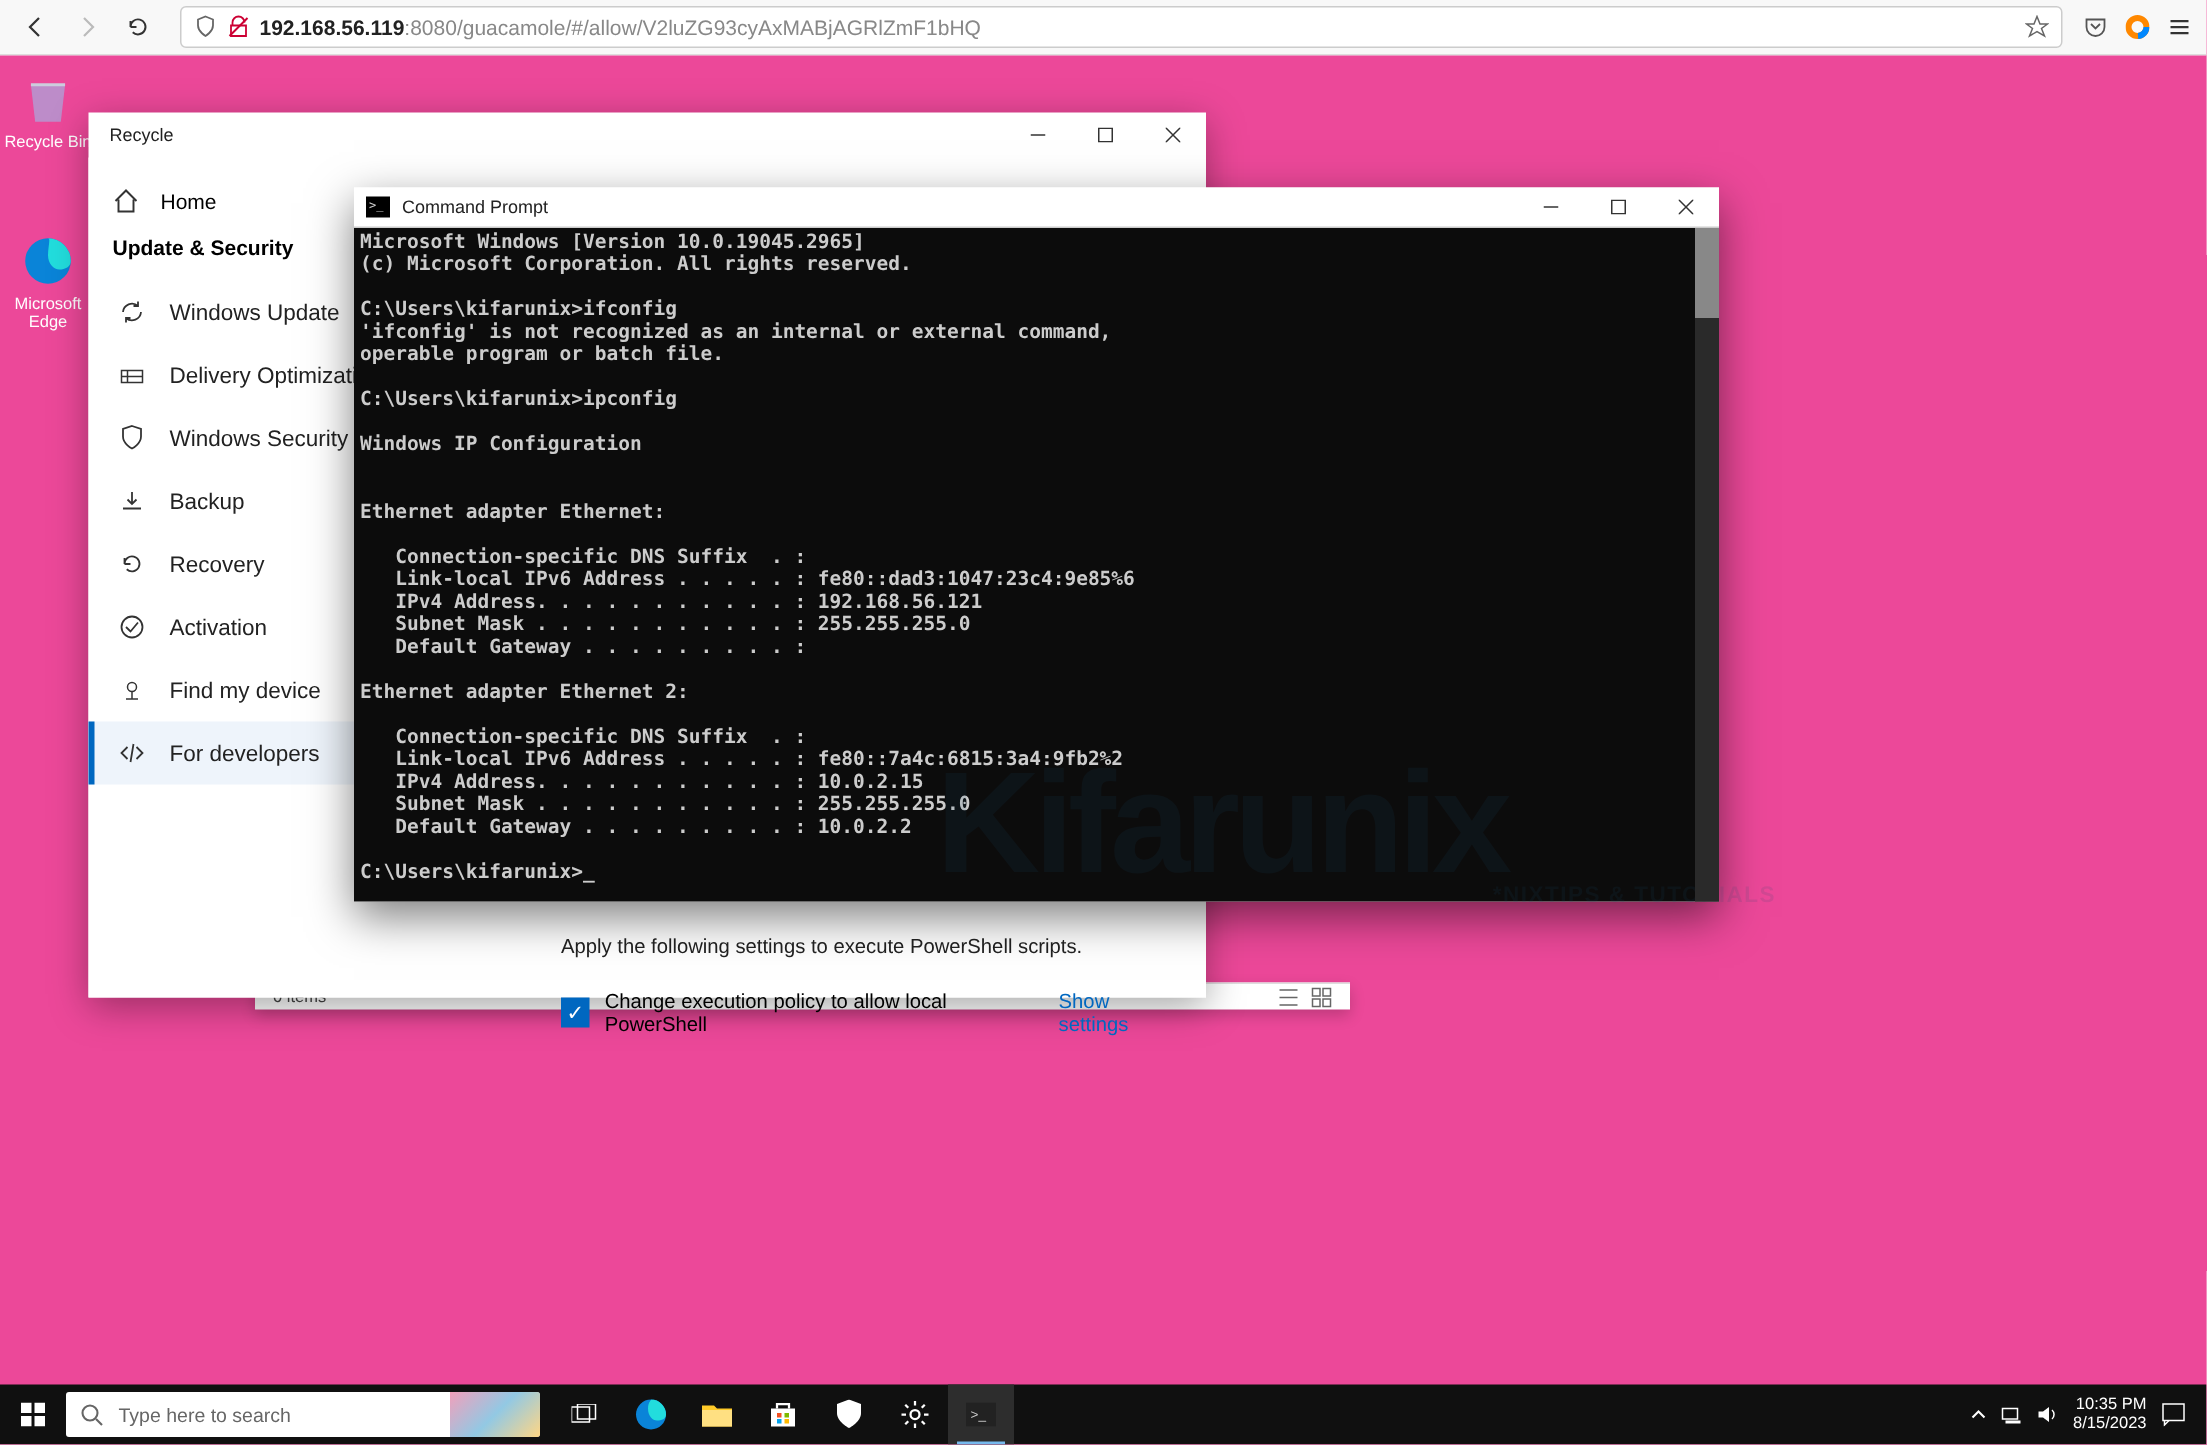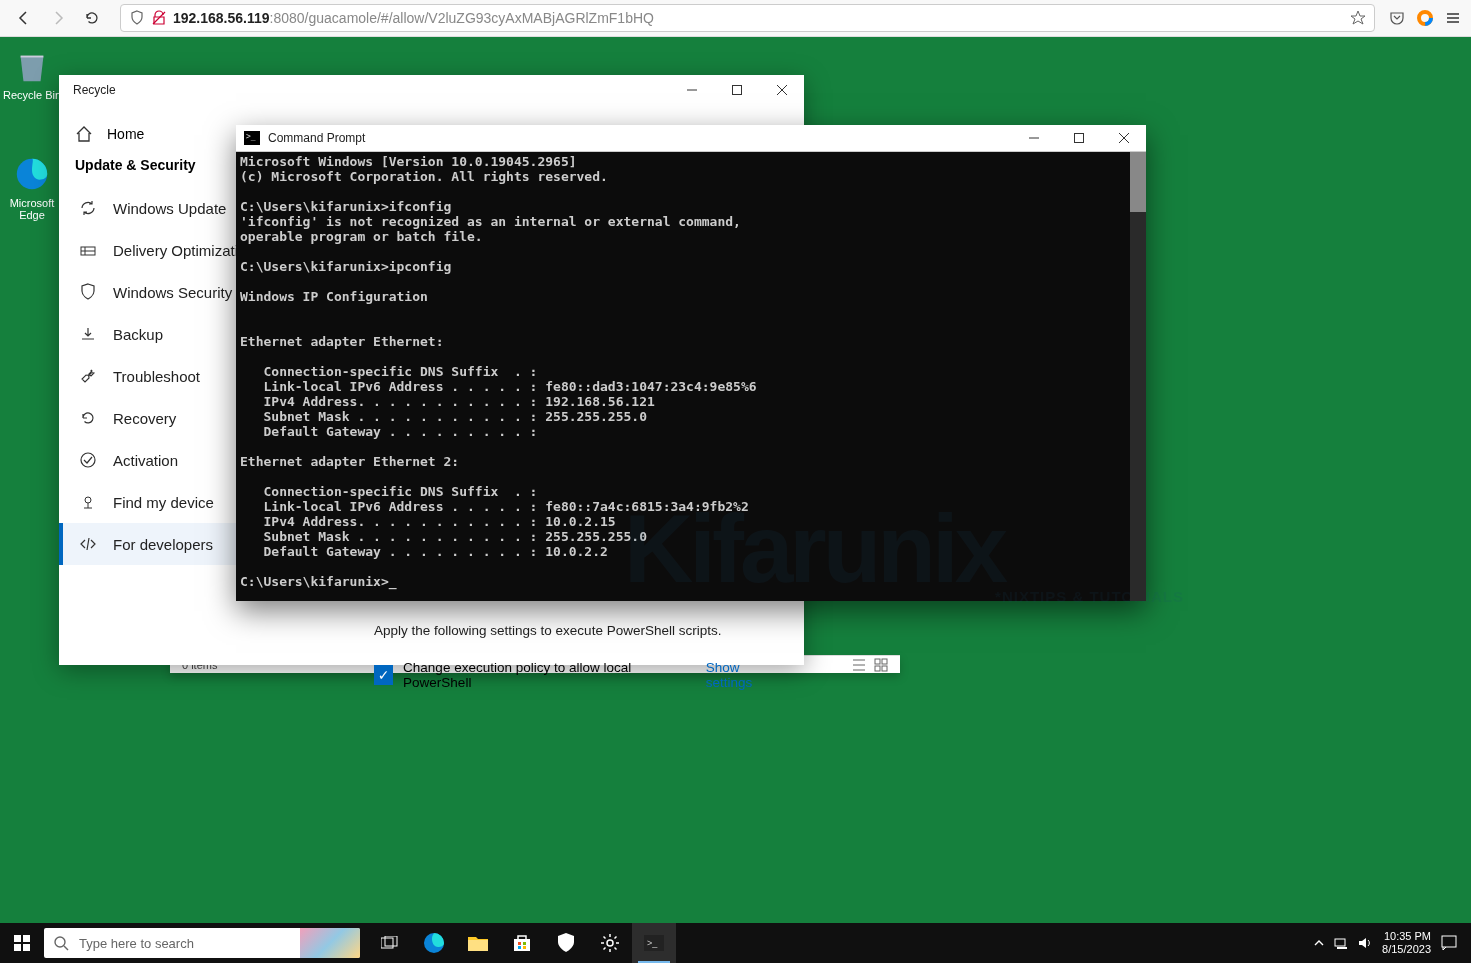--- a/index.html
+++ b/index.html
@@ -9,21 +9,21 @@
 .browser-bar { height: 37px; background: #f8f8f8; border-bottom: 1px solid #ddd; display: flex; align-items: center; padding: 0 10px; gap: 6px; }
 .nav-btn { width: 28px; height: 28px; display: flex; align-items: center; justify-content: center; border-radius: 4px; color: #555; font-size: 16px; cursor: pointer; }
 .nav-btn.disabled { color: #bbb; }
 .addr-bar { flex: 1; background: #fff; border: 1px solid #ccc; border-radius: 4px; height: 28px; display: flex; align-items: center; padding: 0 8px; gap: 6px; margin: 0 8px; }
 .addr-text { font-size: 14px; color: #222; }
 .addr-text .port { color: #888; }
 .addr-icon { width: 16px; height: 16px; color: #555; }
 .right-icons { display: flex; gap: 12px; align-items: center; }
 
 
-.remote { position: relative; width: 100%; height: 926px; background: #15803d; }
+.remote { position: relative; width: 100%; height: 926px; background: #ec4899; }
 
 
 .desktop { position: absolute; left: 0; top: 0; right: 0; bottom: 0; }
 .desktop-icon { position: absolute; width: 60px; text-align: center; color: #fff; font-size: 11px; }
 .desktop-icon .ico { width: 38px; height: 38px; margin: 0 auto 4px; }
 
 
 .settings-win { position: absolute; left: 59px; top: 38px; width: 745px; height: 590px; background: #fff; box-shadow: 0 6px 24px rgba(0,0,0,0.35); }
 .settings-titlebar { height: 30px; display: flex; align-items: center; padding-left: 14px; }
 .settings-title { font-size: 12px; color: #222; }
@@ -214,26 +214,20 @@
             <span>Windows Security</span>
           </div>
           <div class="nav-item">
             <svg class="nav-ico" viewBox="0 0 18 18">
                 <path d="M9 3v8M6 8l3 3 3-3M3 14h12" stroke="#333" fill="none" stroke-width="1.2"></path>
               </svg>
             <span>Backup</span>
           </div>
           <div class="nav-item">
             <svg class="nav-ico" viewBox="0 0 18 18">
-                <path d="M12 3a4 4 0 0 1-5 5L3 12l3 3 4-4a4 4 0 0 1 5-5l-3 3-2-2 3-3z" stroke="#333" fill="none" stroke-width="1.1"></path>
-              </svg>
-            <span>Troubleshoot</span>
-          </div>
-          <div class="nav-item">
-            <svg class="nav-ico" viewBox="0 0 18 18">
                 <path d="M4 9a5 5 0 1 1 1.5 3.5M4 9V5m0 4h4" stroke="#333" fill="none" stroke-width="1.2"></path>
               </svg>
             <span>Recovery</span>
           </div>
           <div class="nav-item">
             <svg class="nav-ico" viewBox="0 0 18 18">
                 <circle cx="9" cy="9" r="7" stroke="#333" fill="none" stroke-width="1.2"></circle>
                 <path d="M5 9l3 3 5-6" stroke="#333" fill="none" stroke-width="1.2"></path>
               </svg>
             <span>Activation</span>

